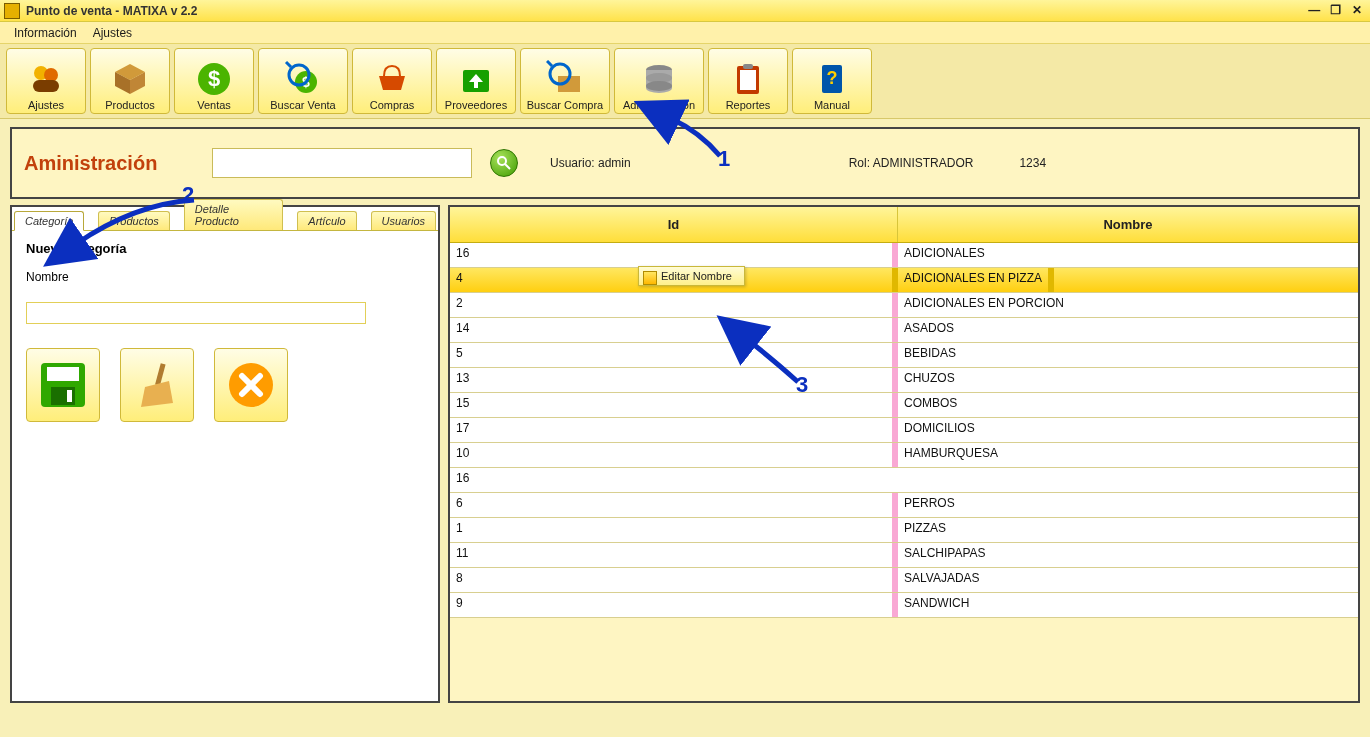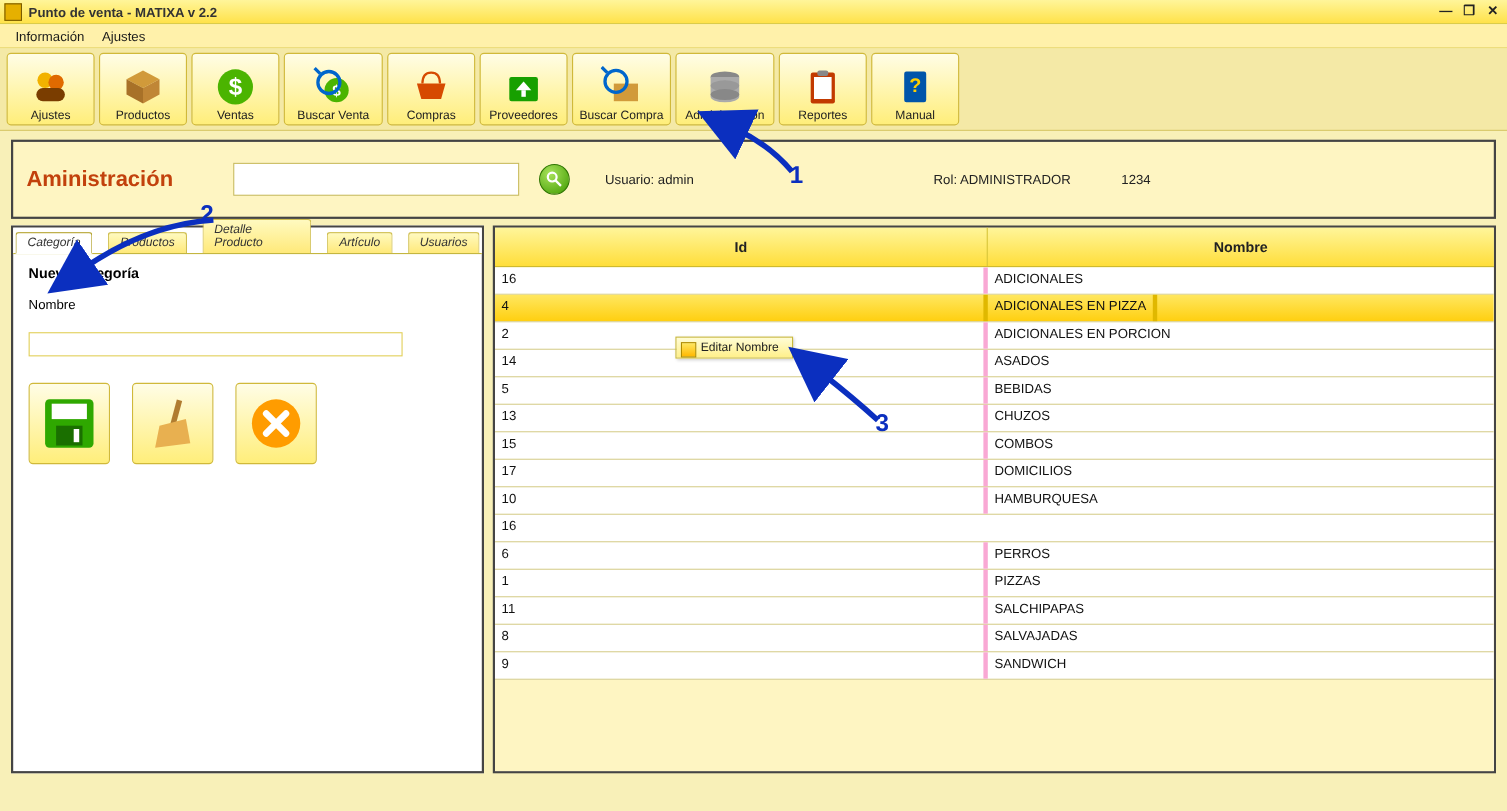--- a/index.html
+++ b/index.html
@@ -200,39 +200,38 @@
   .trow {
     height: 25px;
     display: flex;
     border-bottom: 1px solid #d8cf90;
     font-size: 12px;
     color: #111;
     position: relative;
   }
   .trow .td {
     padding: 3px 6px;
-    border-right: 4px solid #f9a8d4;
+    border-right: 6px solid #f9a8d4;
   }
   .trow .td:first-child { flex: 0 0 448px; }
   .trow .td:last-child { flex: 1; border-right: none; }
   .trow.selected { background: linear-gradient(#ffe760, #ffcf10); }
   .trow.selected .td { border-right-color: #e0b800; }
   .tfill { flex: 1; background: #fef5c2; }
   
   .ctxitem {
     position: absolute;
-    left: 164px; top: -2px;
+    left: 188px; top: -2px;
     background: linear-gradient(#fffcd6, #fff08a);
     border: 1px solid #c9b83a;
     padding: 3px 12px 3px 22px;
     font-size: 11px;
     color: #222;
     z-index: 5;
     box-shadow: 1px 1px 3px rgba(0,0,0,0.2);
-    margin-top: 40px;
   }
   .ctxitem::before {
     content: "";
     position: absolute;
     left: 4px; top: 4px;
     width: 12px; height: 12px;
     background: linear-gradient(#ffe760, #ffb800);
     border: 1px solid #b08c00;
   }
   

